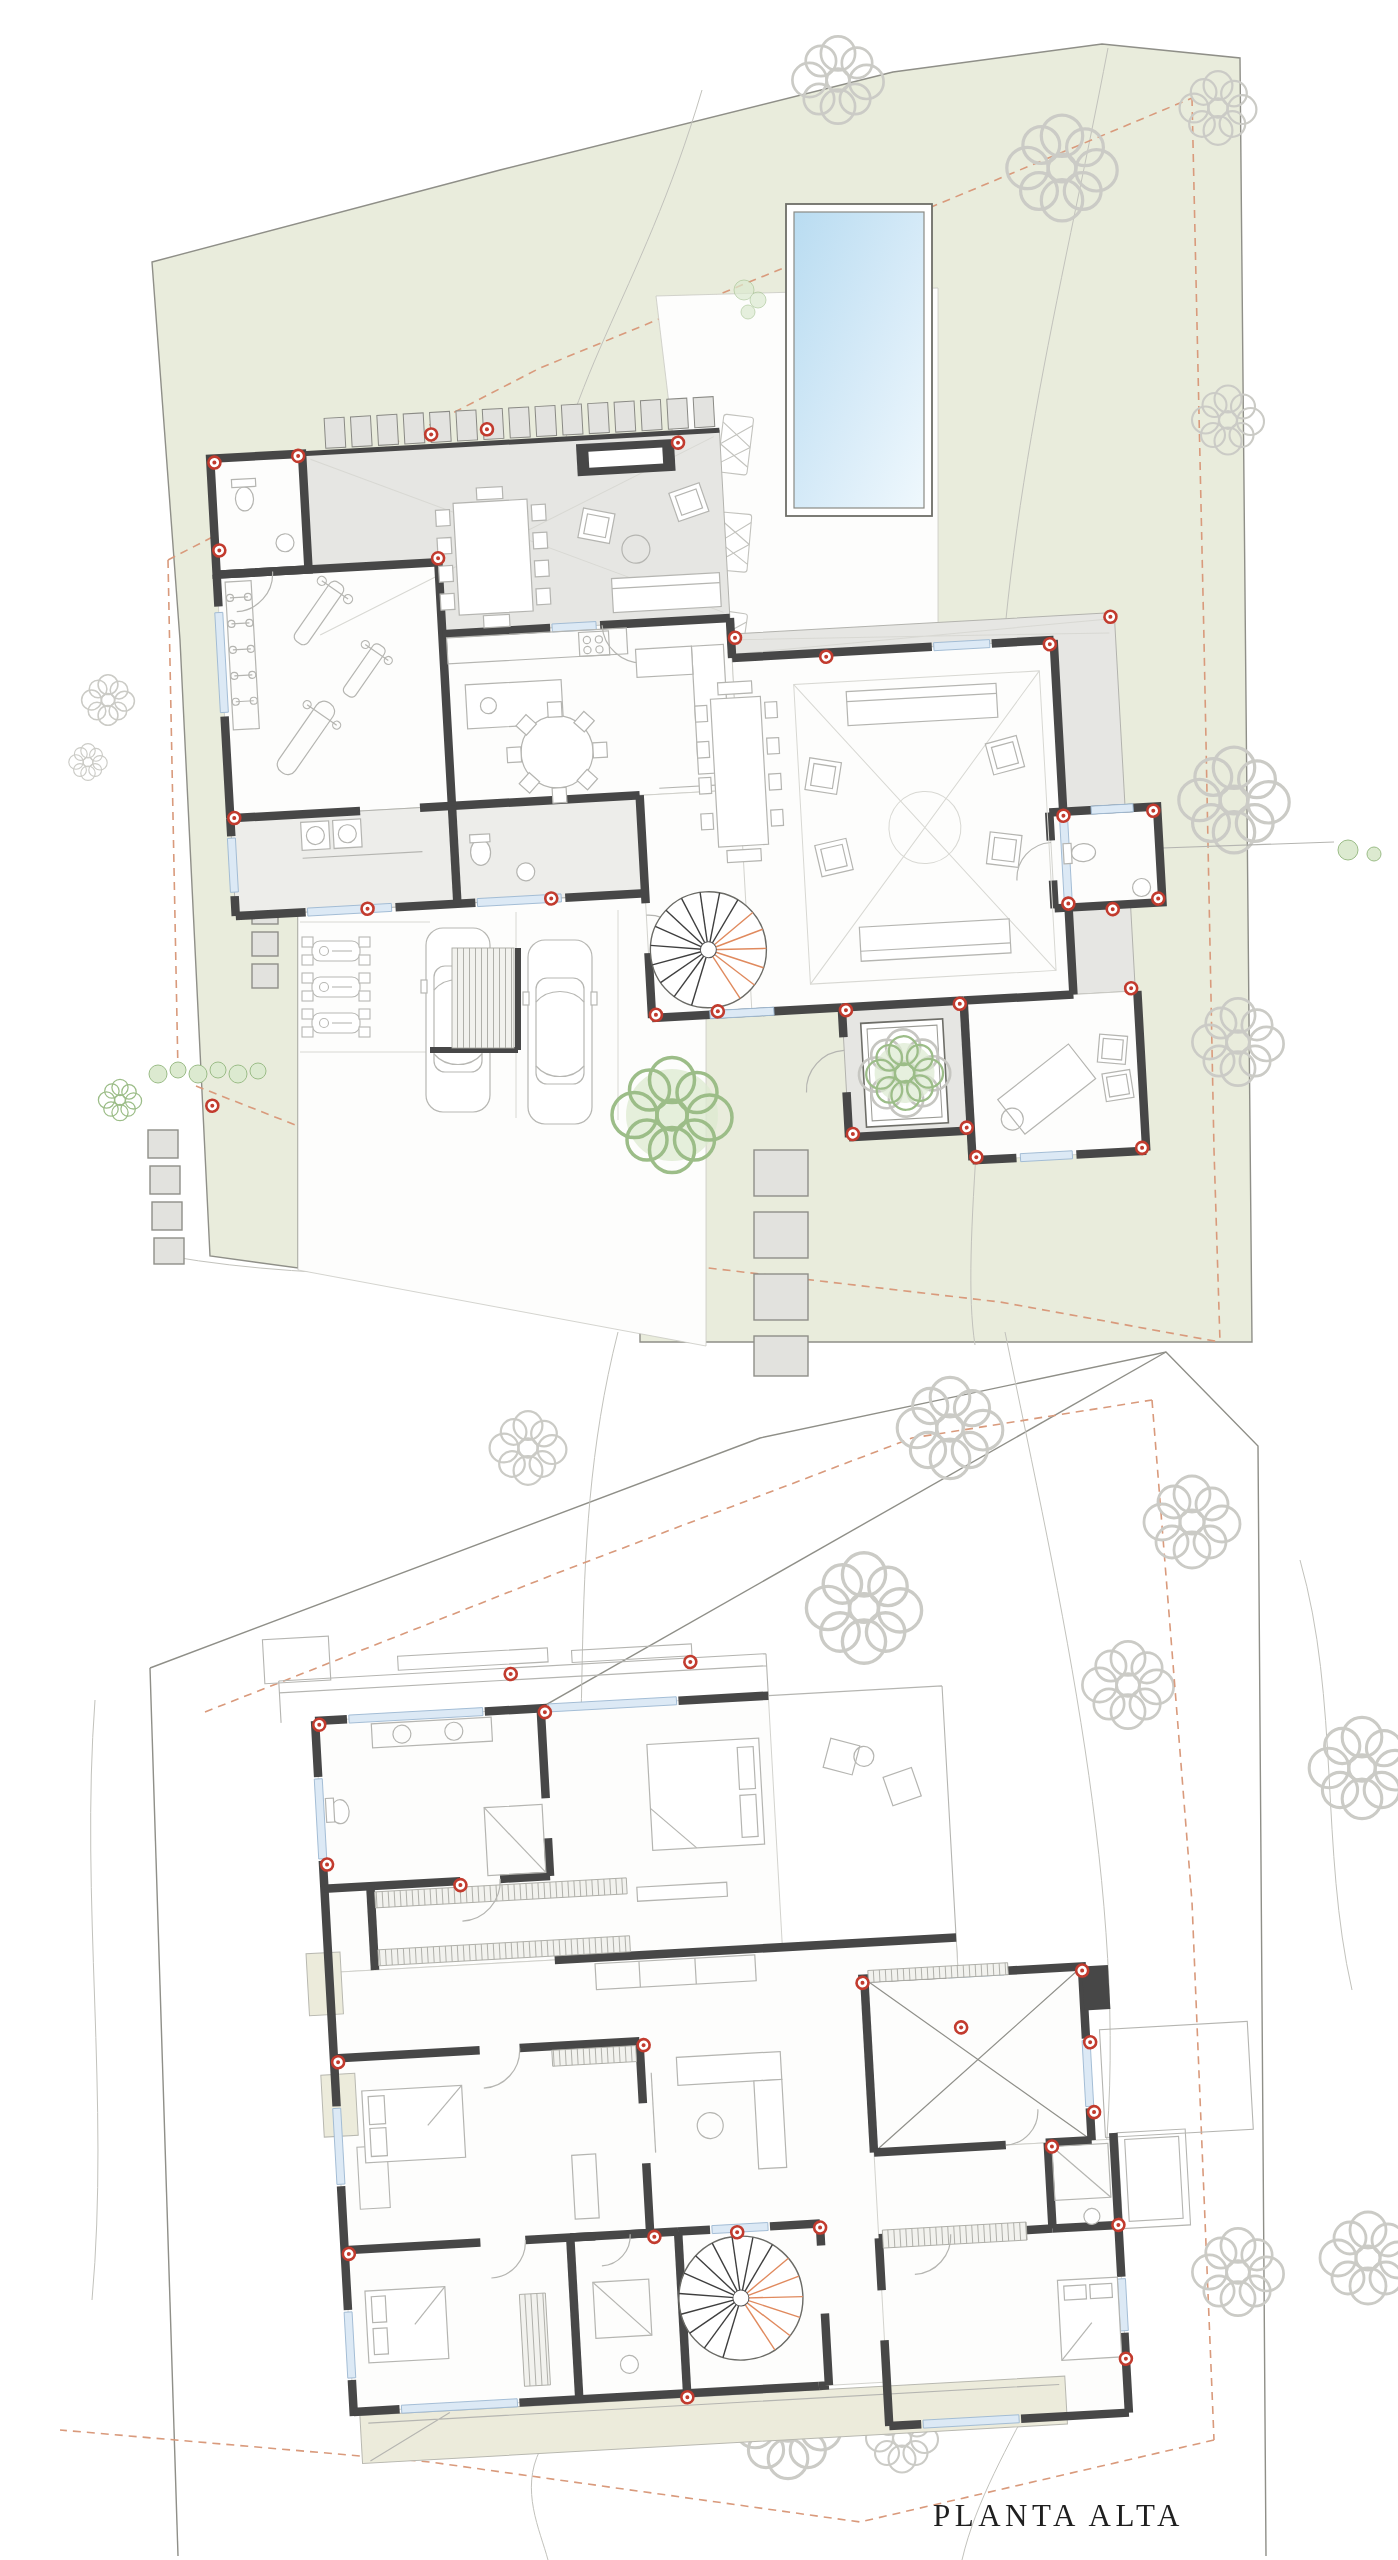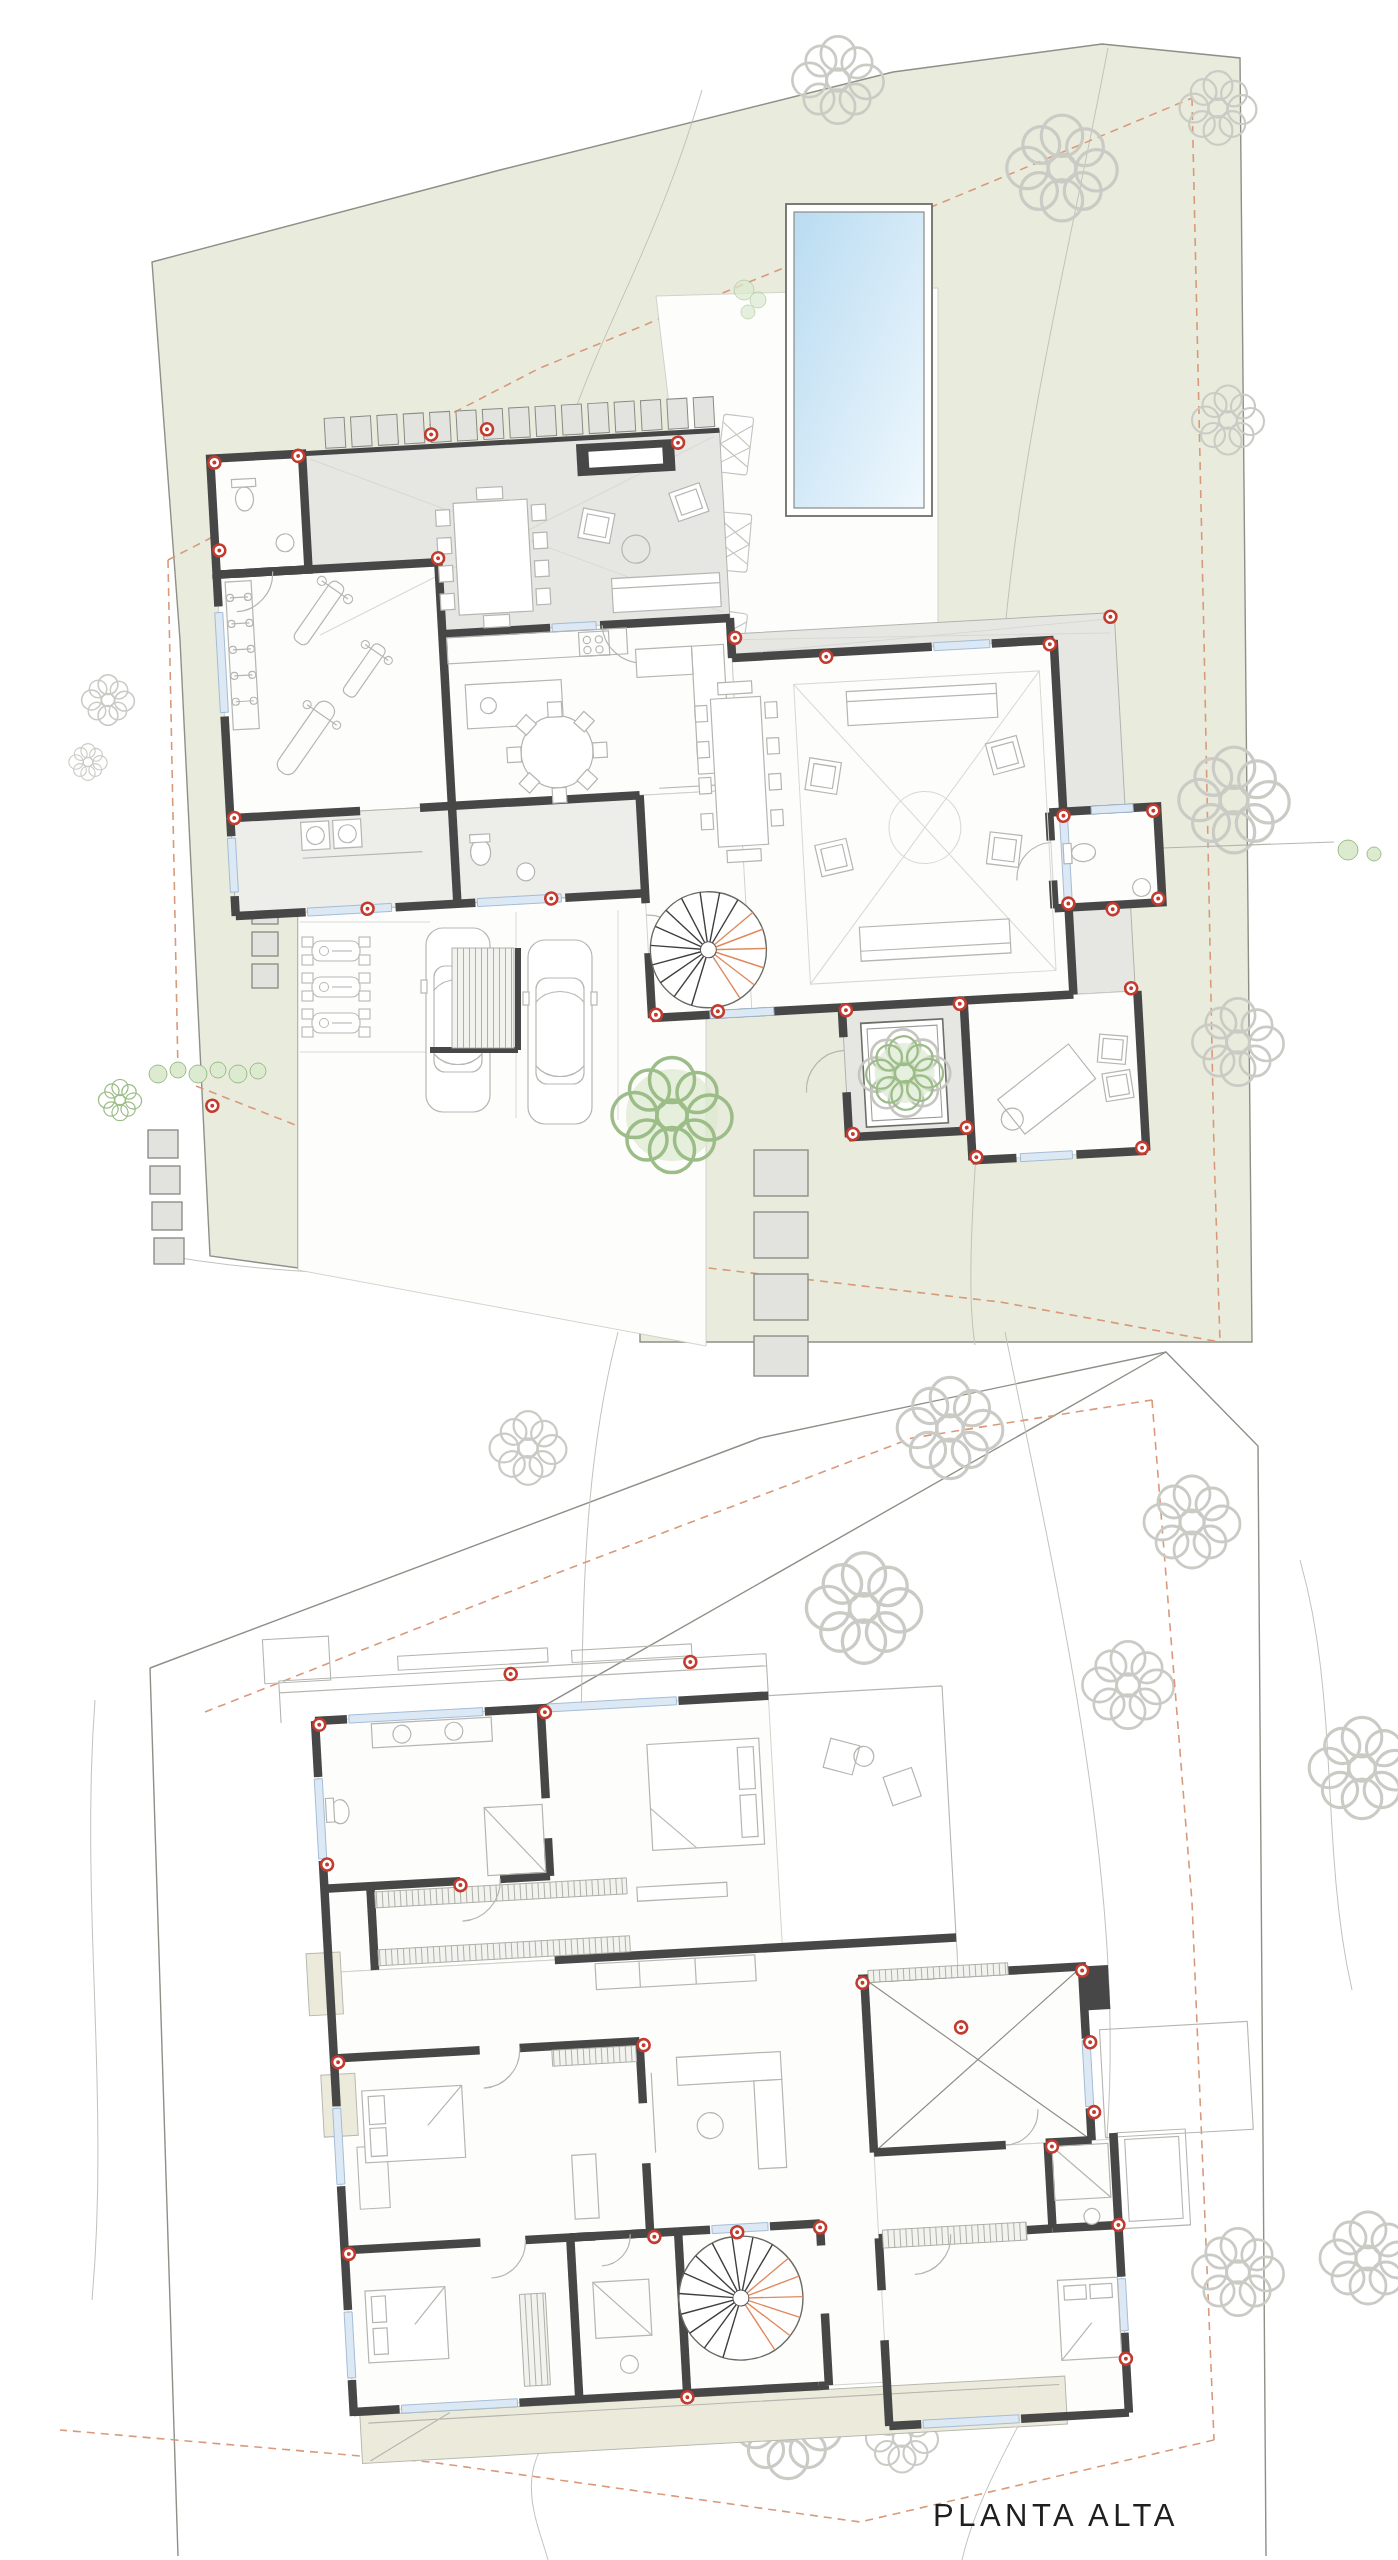--- a/index.html
+++ b/index.html
@@ -1,17 +1,17 @@
 <!DOCTYPE html>
 <html style="--paper: #ffffff; --ink: #1f1f1f; --site-green: #e9ecdc; --terrace-gray: #e6e6e3; --laundry-gray: #ededea; --wall-dark: #474747; --line-light: #b5b5b1; --line-faint: #d8d8d3; --boundary: #8f8f88; --setback-dash: #d99a7c; --marker-red: #c23b2e; --glazing-blue: #9db8d2; --pool-blue: #b9dcf1; --pool-blue-light: #eaf5fb; --foliage-green: #9cbd88; --foliage-fill: #dcead0; --stone-gray: #e2e2de; --pergola-gray: #e3e3e0; --stair-accent: #e08a5e; --terrace-band-green: #ecebdb;"><head>
 <meta charset="utf-8">
 <style>
   html,body{margin:0;padding:0;background:#fff;}
   .sheet{position:relative;width:1398px;height:2560px;background:var(--paper,#fff);overflow:hidden;
-         font-family:Liberation Sans, sans-serif;}
+         font-family:Liberation Serif, serif;}
   svg{position:absolute;left:0;top:0;}
   .floor-label{position:absolute;left:933px;top:2498px;width:300px;
     font-size:31px;letter-spacing:4.5px;color:var(--ink,#1f1f1f);font-weight:400;}
   
   .wall{stroke:var(--wall-dark);stroke-width:8.5;fill:none;stroke-linecap:butt;}
   .wallthin{stroke:var(--wall-dark);stroke-width:5;fill:none;}
   .wallfill{fill:var(--wall-dark);stroke:none;}
   .boundary{stroke:var(--boundary);stroke-width:1.4;fill:none;}
   .thin{stroke:var(--line-light);stroke-width:1.1;fill:none;}
   .faint{stroke:var(--line-faint);stroke-width:1;fill:none;}

